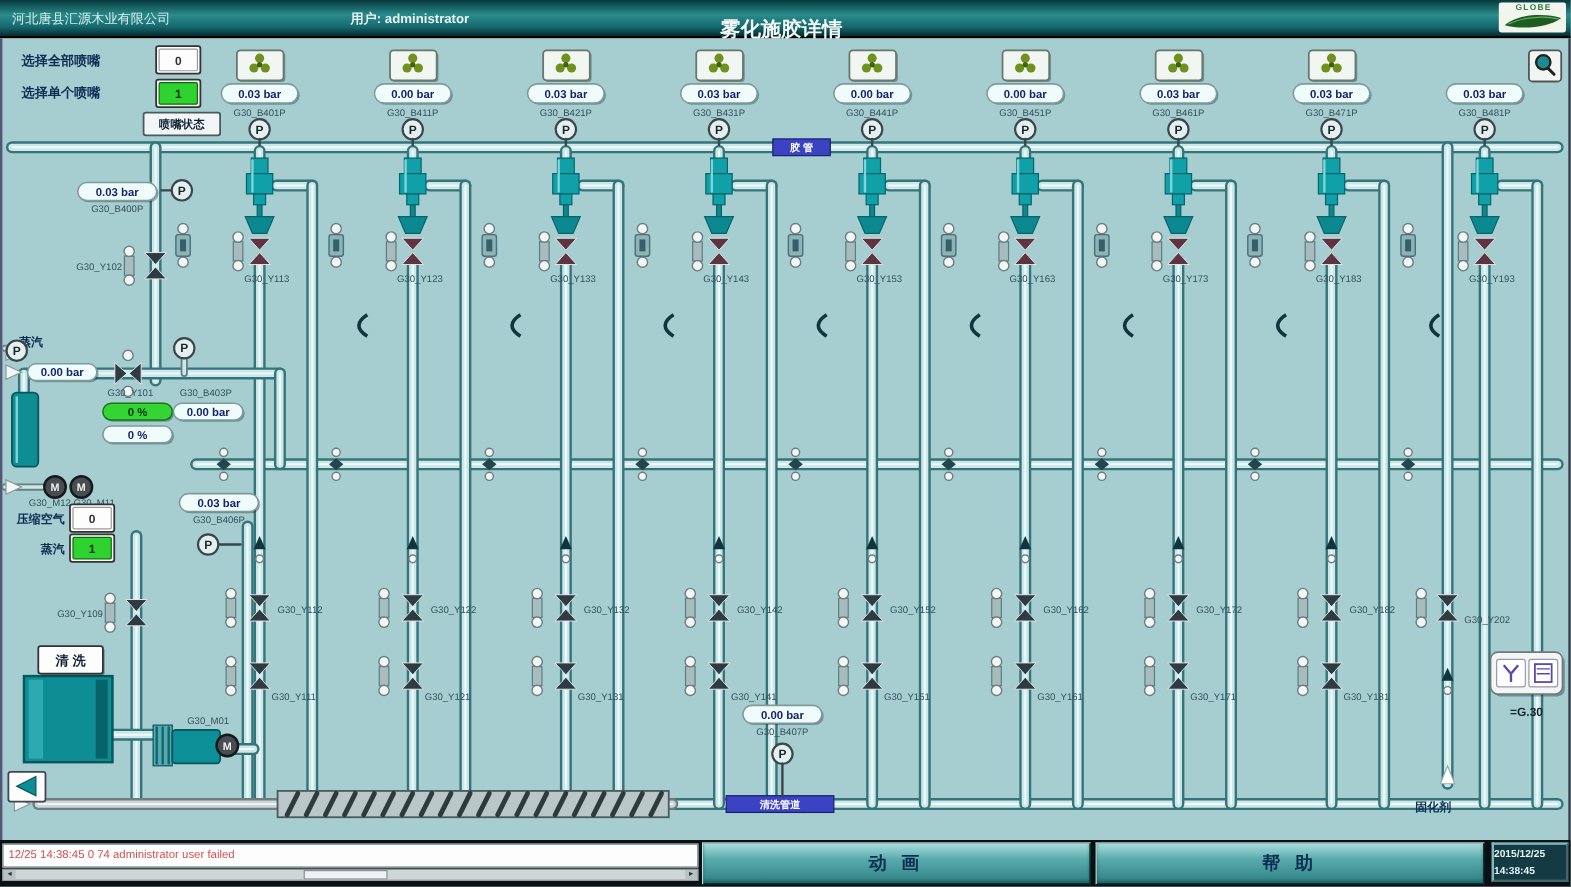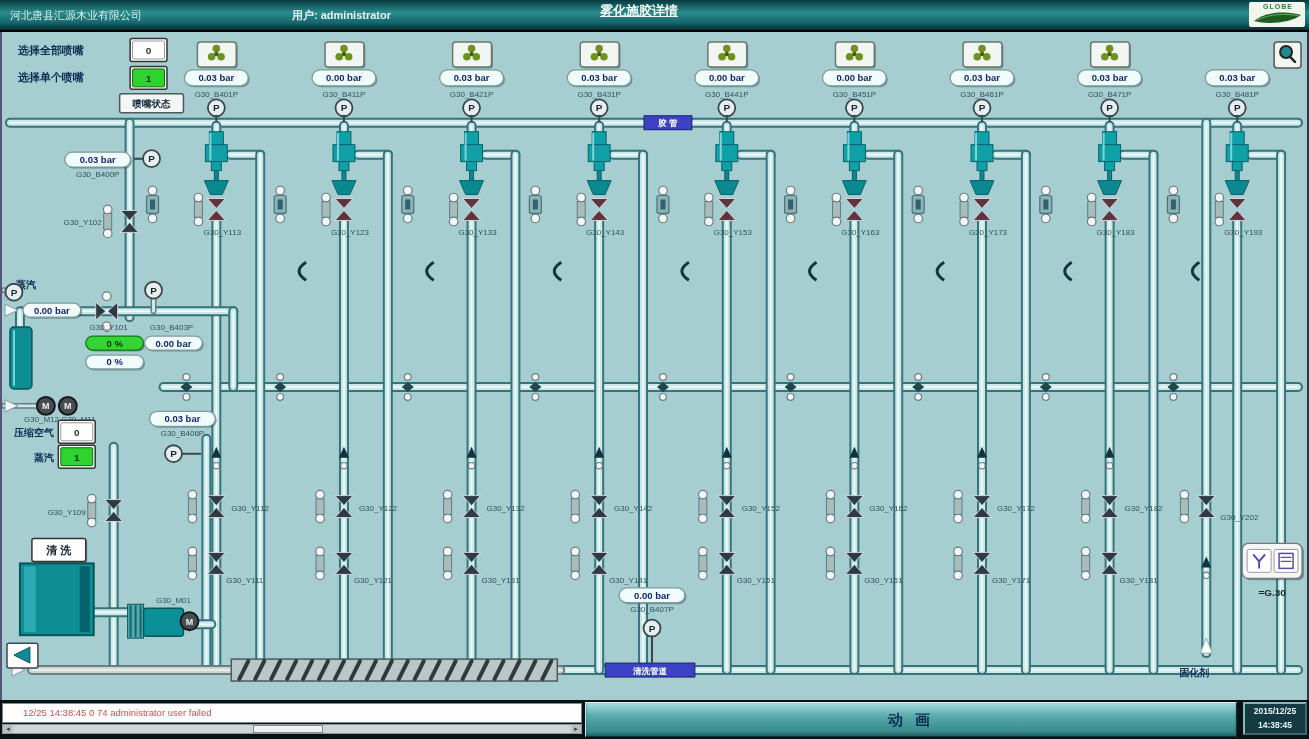--- a/index.html
+++ b/index.html
@@ -4,48 +4,48 @@
 <style>
   html,body{margin:0;padding:0;background:#222;}
   #stage{position:relative;width:1309px;height:739px;overflow:hidden;
          font-family:"Liberation Sans",sans-serif;background:#a6ced1;}
   
   .header{position:absolute;left:0;top:0;width:1309px;height:30px;
           background:linear-gradient(180deg,#06393e 0%,#2a8c8c 42%,#15686e 75%,#042c30 100%);
           border-bottom:2px solid #000;color:#d8ece8;}
   .header .company{position:absolute;left:10px;top:8px;font-size:11px;font-weight:normal;}
   .header .user{position:absolute;left:260px;top:8px;font-size:11px;font-weight:bold;color:#e8f2ef;margin-left:32px;}
-  .header .title{position:absolute;left:600px;top:2px;font-size:13px;font-weight:bold;color:#f2f8f6;text-decoration:underline;}
+  .header .title{position:absolute;left:600px;top:13px;font-size:17px;font-weight:bold;color:#f2f8f6;}
   .logo{position:absolute;right:4px;top:2px;width:56px;height:25px;background:#f2f5ec;
         border-radius:2px;overflow:hidden;}
   .logo span{position:absolute;left:14px;top:1px;font-size:7px;color:#2e7d46;font-weight:bold;letter-spacing:1px;}
   
   .main{position:absolute;left:0;top:32px;width:1309px;height:668px;background:#a6ced1;
         border-left:2px solid #557;border-right:2px solid #334;box-sizing:border-box;}
   
   .bottombar{position:absolute;left:0;top:700px;width:1309px;height:39px;background:#0b1013;}
   .alarmwrap{position:absolute;left:2px;top:3px;width:580px;height:33px;}
   .alarmtext{position:absolute;left:0;top:0;width:580px;height:20px;background:#fdfdfd;
              border:1px solid #7a8a8a;box-sizing:border-box;color:#d05050;font-size:9.5px;
-             line-height:18px;white-space:nowrap;overflow:hidden;padding-left:20px;}
+             line-height:18px;white-space:nowrap;overflow:hidden;padding-left:4px;}
   .scroll{position:absolute;left:0;top:21px;width:580px;height:10px;background:#cfd6d6;
           border:1px solid #8a9a9a;box-sizing:border-box;}
   .scroll .arr{position:absolute;top:0;width:10px;height:8px;background:#b8c2c2;color:#334;
                font-size:7px;line-height:8px;text-align:center;}
   .scroll .arr.l{left:0;} .scroll .arr.r{right:0;}
   .scroll .thumb{position:absolute;left:250px;top:0;width:70px;height:8px;background:#eef2f2;
                  border:1px solid #889;box-sizing:border-box;}
   .btnrow{position:absolute;left:585px;top:2px;width:652px;height:35px;display:flex;gap:4px;}
   .navbtn{flex:1;background:linear-gradient(180deg,#a8dcdc 0%,#58aaac 40%,#2e8184 100%);
           border:1px solid #0a3538;border-top-color:#d5f0f0;border-left-color:#bfe4e4;
           color:#0a2d52;font-weight:bold;font-size:15px;text-align:center;line-height:33px;
           letter-spacing:4px;cursor:pointer;box-shadow:inset 0 -2px 3px rgba(0,30,30,.35);}
   .clock{position:absolute;right:2px;top:2px;width:64px;height:33px;background:#143b43;
          border:2px outset #7fb9bd;box-sizing:border-box;color:#e6f4f4;font-size:8.5px;
-         font-weight:bold;text-align:center;line-height:14px;}
+         font-weight:bold;text-align:left;line-height:14px;}
   svg text{font-family:"Liberation Sans",sans-serif;}
 </style>
 </head>
 <body>
 
 <div id="stage">
 
   <div class="header">
     <span class="company">河北唐县汇源木业有限公司</span>
     <span class="user">用户: administrator</span>
@@ -1043,19 +1043,20 @@
     <div class="alarmwrap">
       <div class="alarmtext">12/25 14:38:45 0 74    administrator    user failed</div>
       <div class="scroll">
         <div class="arr l">◂</div>
         <div class="thumb"></div>
         <div class="arr r">▸</div>
       </div>
     </div>
     <div class="btnrow" id="btnrow">
         <div class="navbtn">动 画</div>
+        <div class="navbtn">帮 助</div>
       </div>
     <div class="clock">
       <div>2015/12/25</div>
       <div>14:38:45</div>
     </div>
   </div>
 </div>
 
 </body></html>

